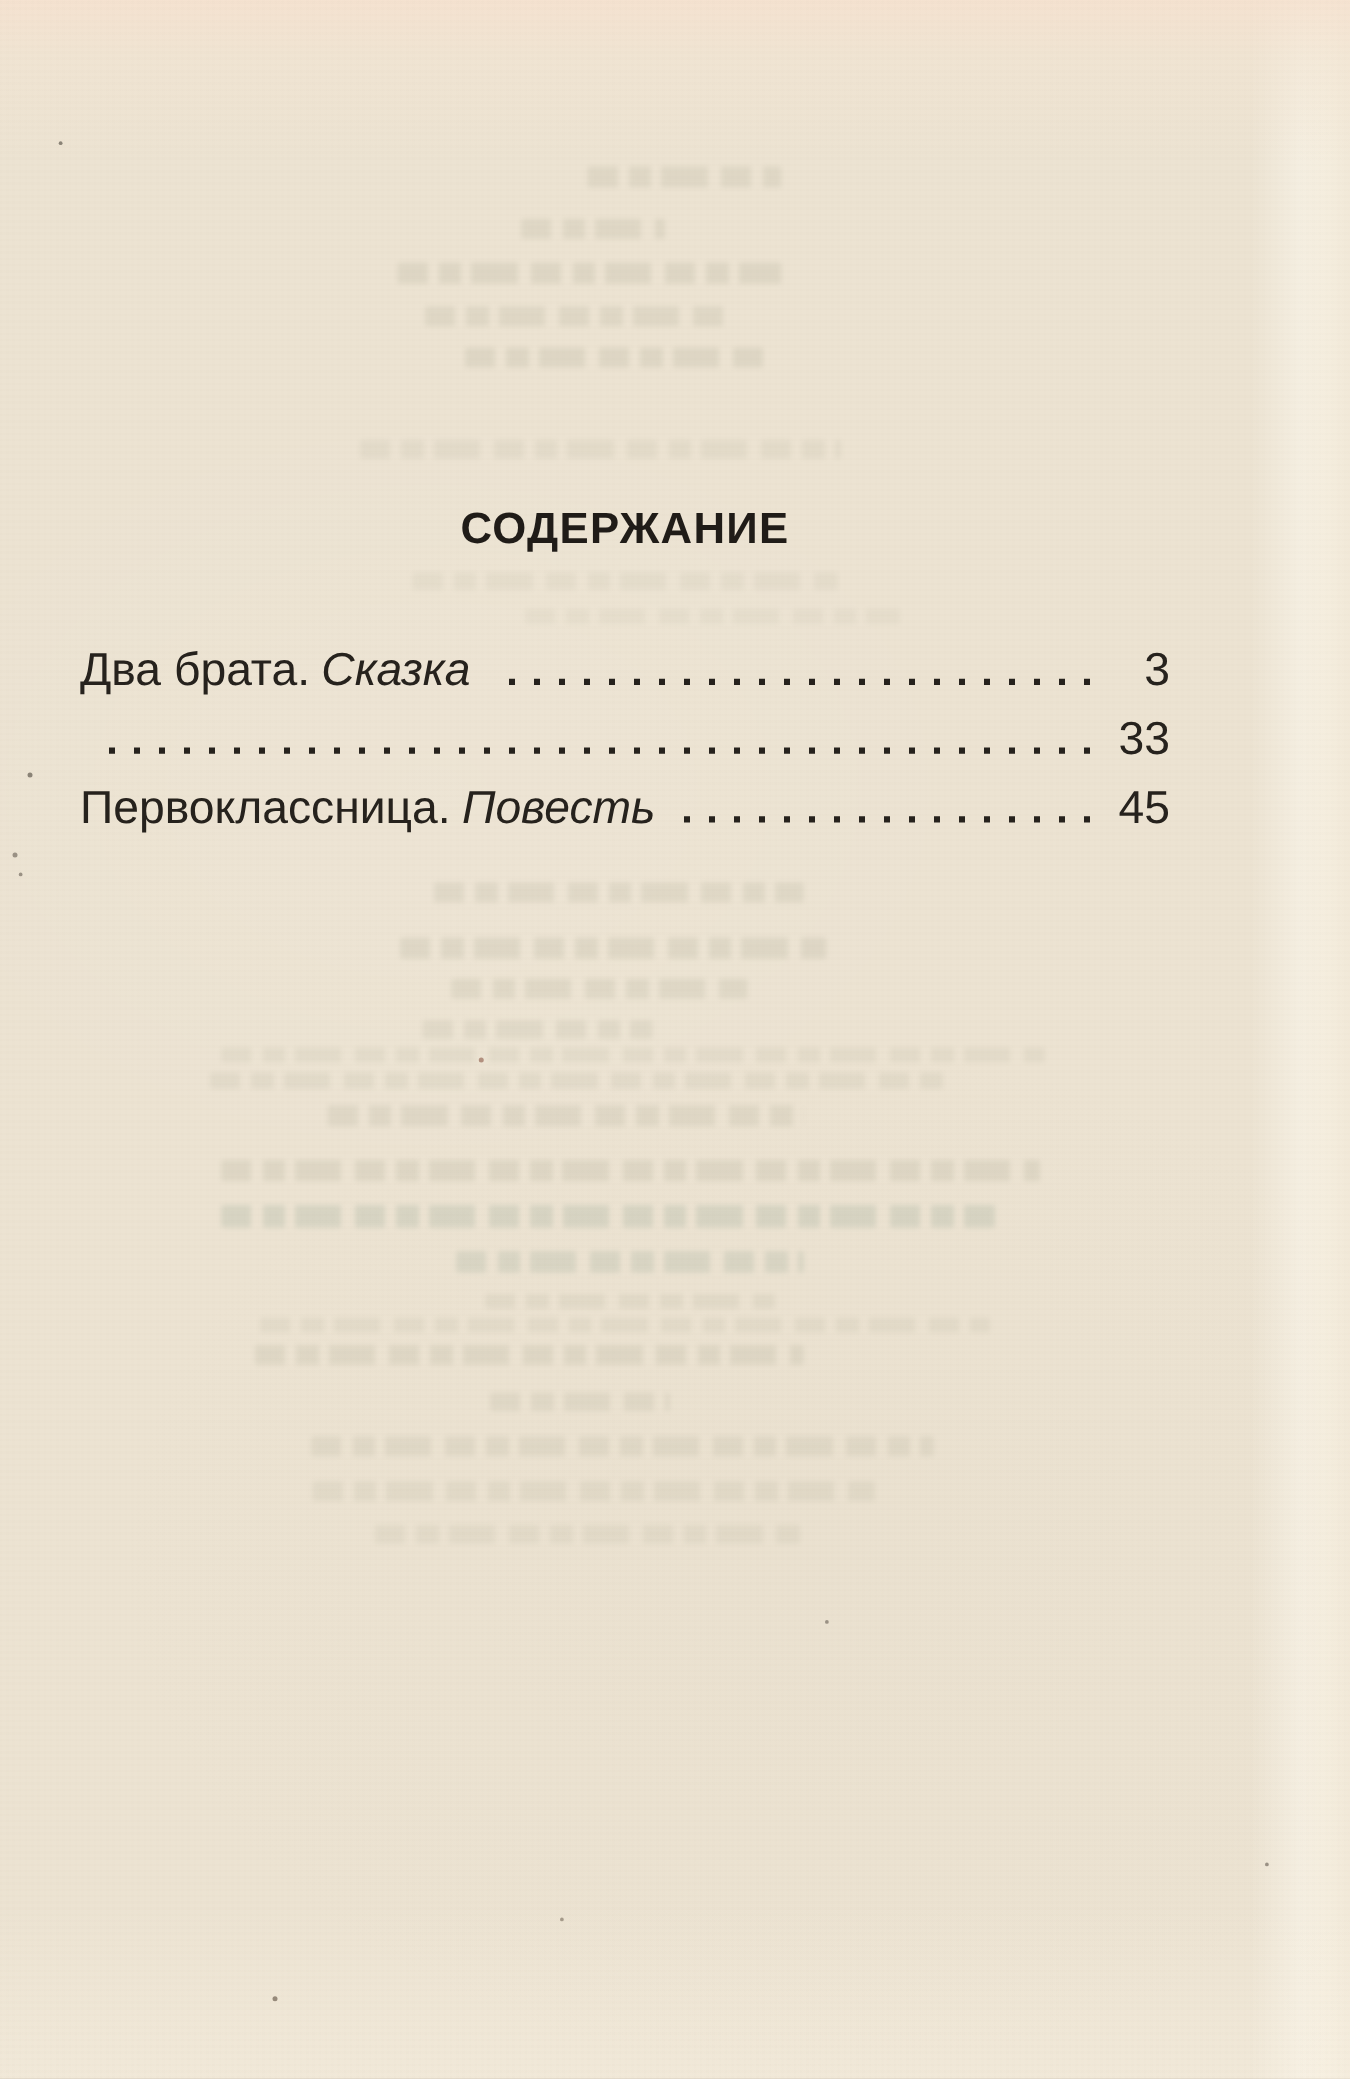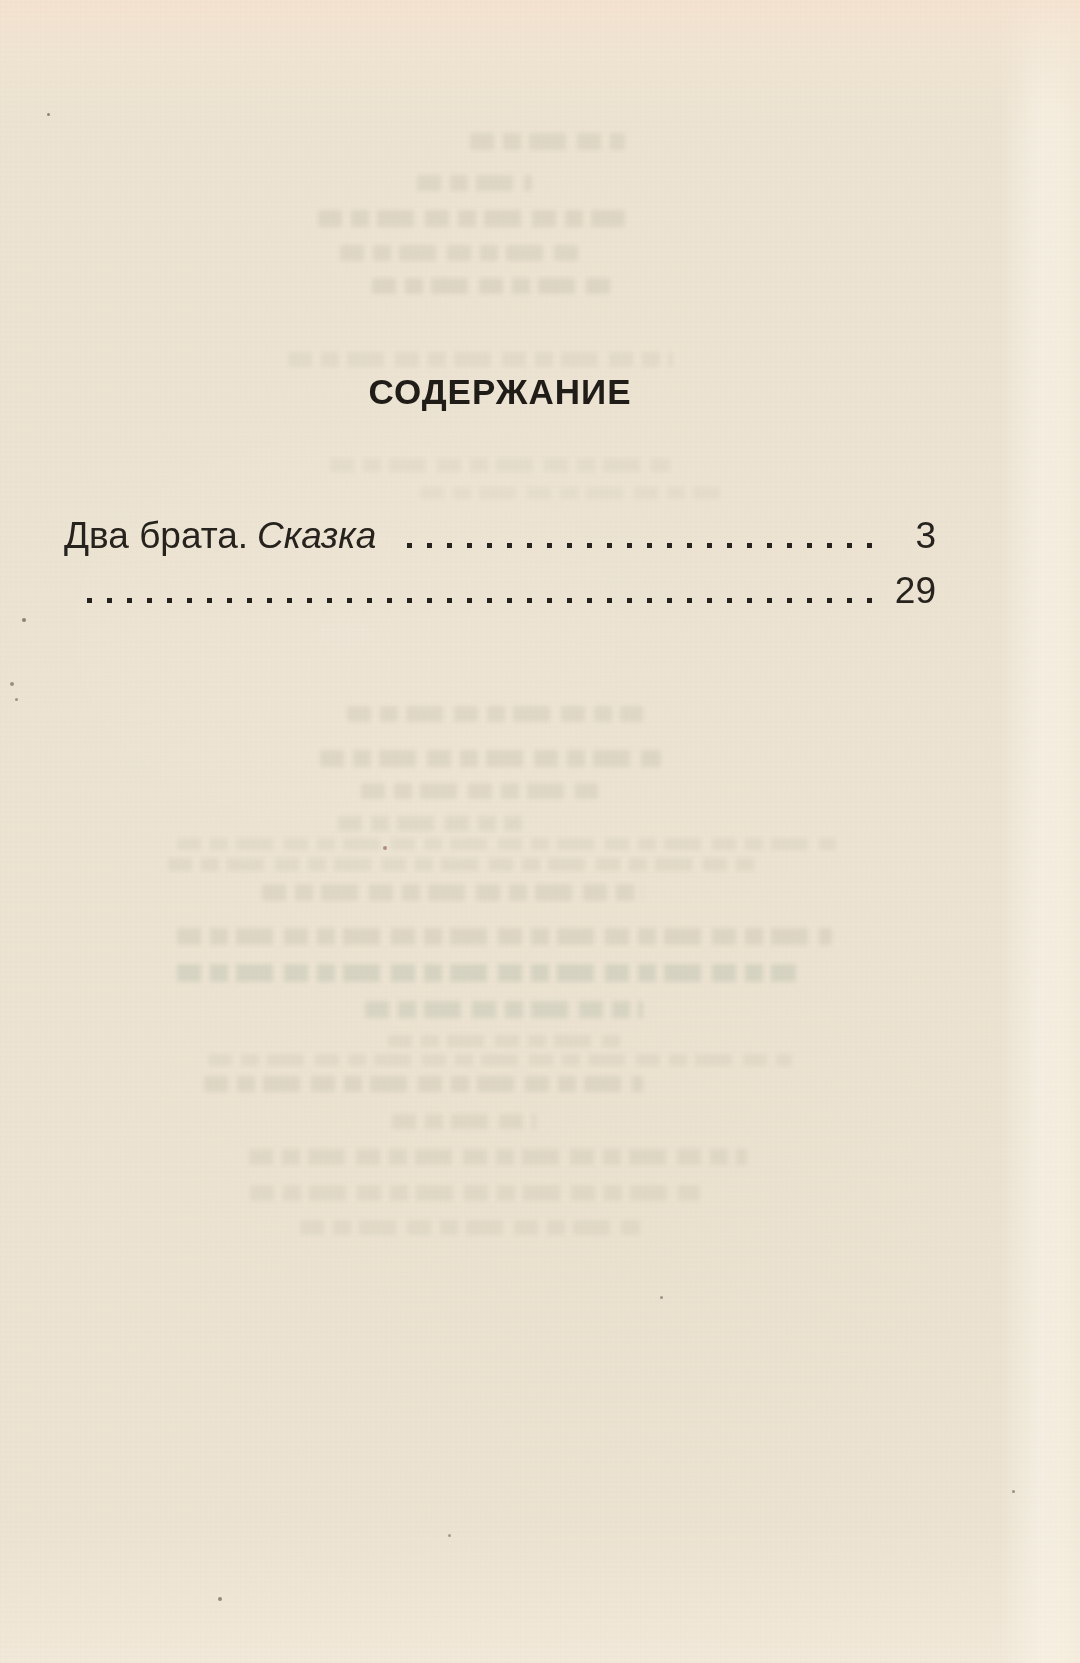--- a/index.html
+++ b/index.html
@@ -17,21 +17,21 @@
       radial-gradient(700px 500px at 32% 38%, rgba(255,255,255,.06), rgba(0,0,0,0) 70%),
       radial-gradient(800px 600px at 60% 75%, rgba(210,200,180,.08), rgba(0,0,0,0) 70%);
   }
   .grain{
     position:absolute;inset:0;pointer-events:none;opacity:.6;
     background-image:
       repeating-linear-gradient(0deg, rgba(120,100,80,.014) 0 2px, rgba(0,0,0,0) 2px 5px),
       repeating-linear-gradient(90deg, rgba(120,100,80,.012) 0 2px, rgba(0,0,0,0) 2px 5px);
   }
   .title{
-    position:absolute;left:64px;top:372px;width:872px;
+    position:absolute;left:64px;top:403px;width:872px;
     margin:0;text-align:center;
     font-size:35px;font-weight:700;letter-spacing:1px;
     color:var(--title-ink,#201c18);
   }
   .toc{position:absolute;left:64px;top:515px;width:872px;}
   .toc-row{
     display:flex;align-items:baseline;
     height:55px;
     font-size:37px;line-height:42px;
     color:var(--ink,#26221d);
@@ -105,18 +105,23 @@
   <div class="toc">
 
     <div class="toc-row">
       <span class="entry-label"><span>Два брата.</span><span class="genre">Сказка</span></span>
       <span class="leader"></span>
       <span class="pagenum">3</span>
     </div>
 
     <div class="toc-row">
       <span class="leader"></span>
-      <span class="pagenum">29</span>
+      <span class="pagenum">33</span>
     </div>
 
+    <div class="toc-row">
+      <span class="entry-label"><span>Первоклассница.</span><span class="genre">Повесть</span></span>
+      <span class="leader"></span>
+      <span class="pagenum">45</span>
+    </div>
 
   </div>
 </div>
 
 </body></html>

